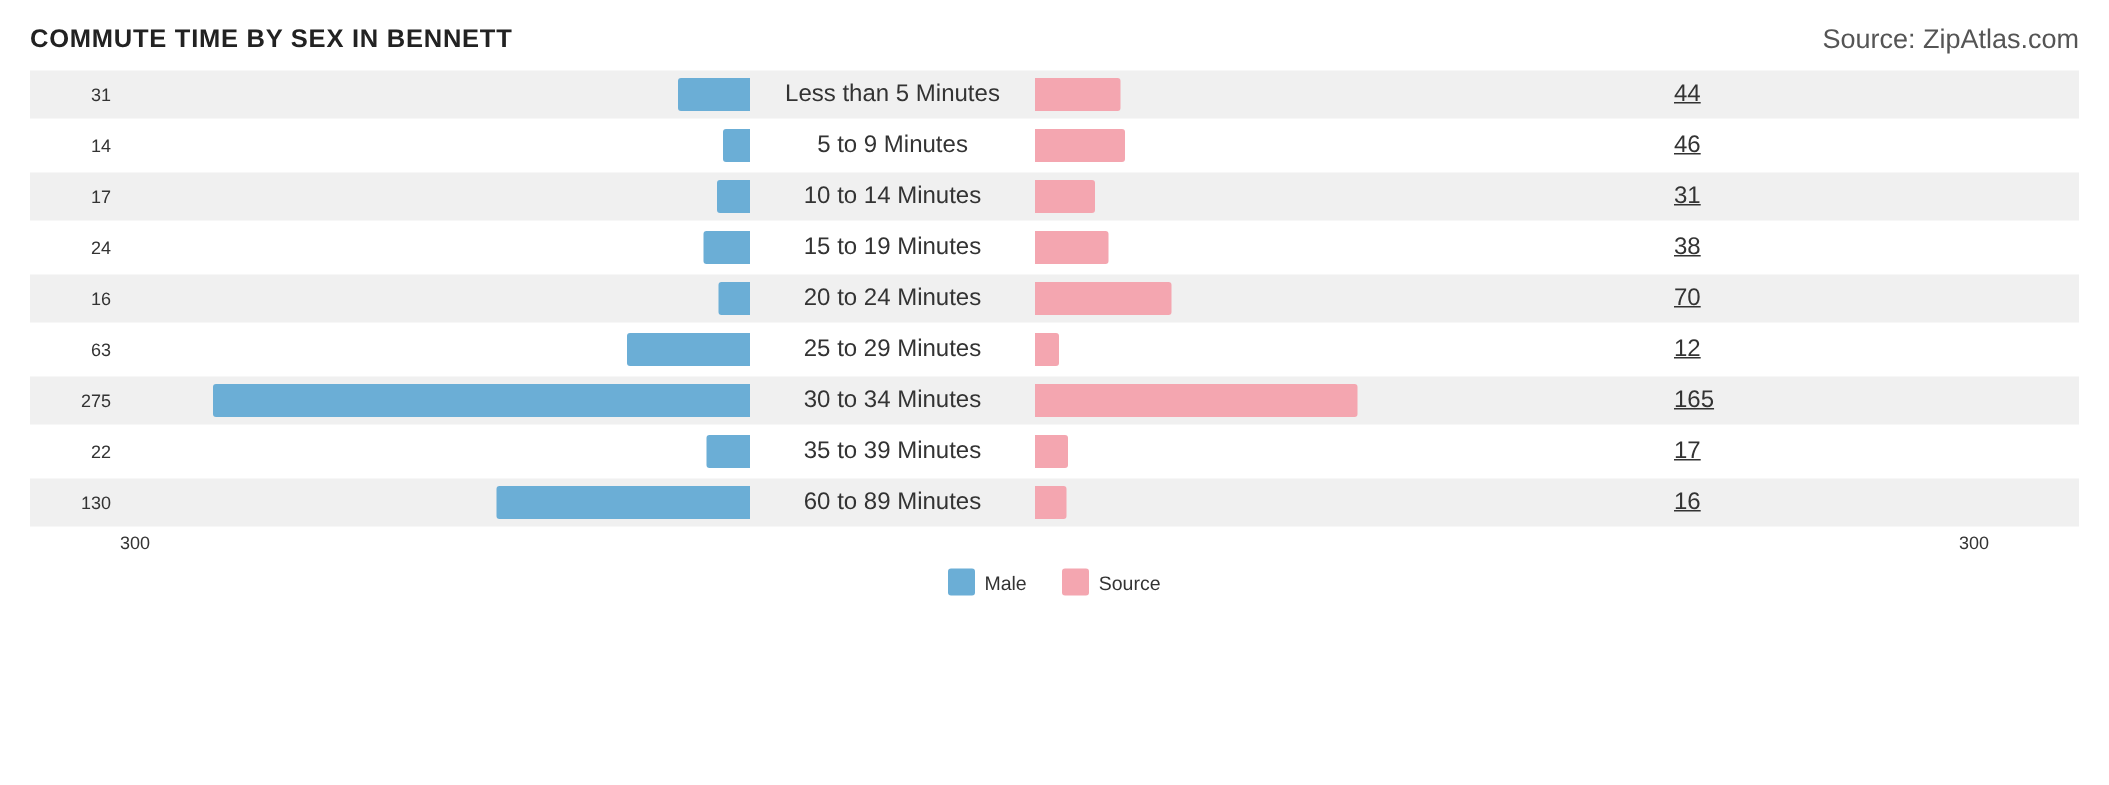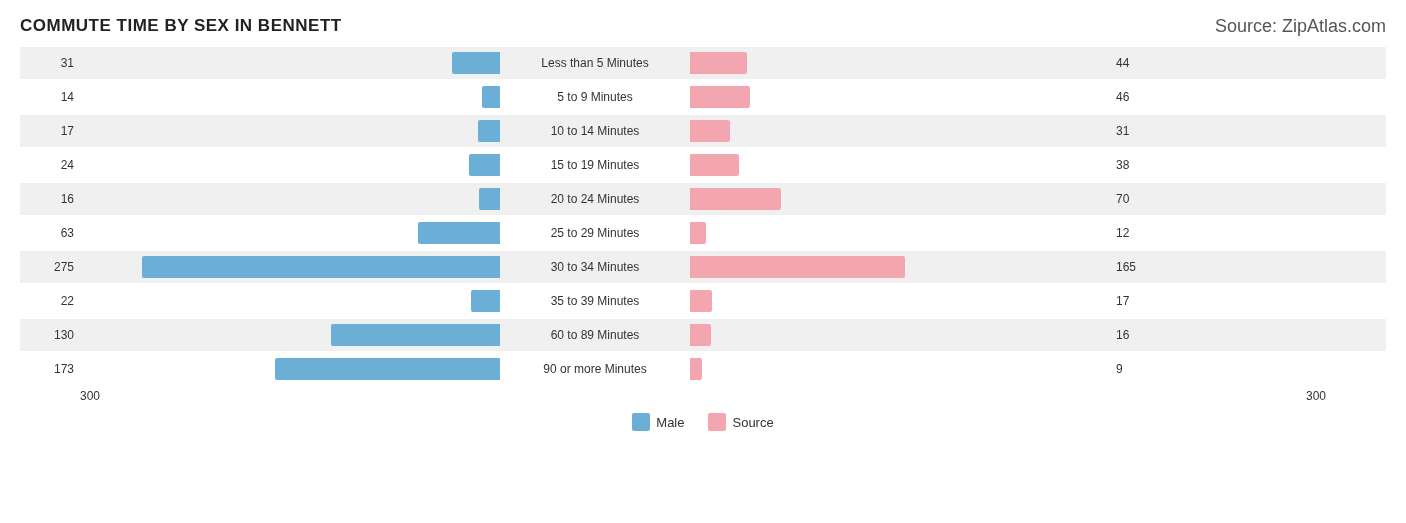--- a/index.html
+++ b/index.html
@@ -66,44 +66,45 @@
       flex-shrink: 0;
     }
     .left-bar {
       background: #6baed6;
       height: 22px;
       border-radius: 2px 0 0 2px;
     }
     .label-cell {
       width: 190px;
       text-align: center;
-      font-size: 12px;
+      font-size: 16px;
       color: #333;
       flex-shrink: 0;
       padding: 0 4px;
       white-space: nowrap;
     }
     .right-bar-container {
       width: 420px;
       display: flex;
       justify-content: flex-start;
       flex-shrink: 0;
     }
     .right-bar {
       background: #f4a6b0;
       height: 22px;
       border-radius: 0 2px 2px 0;
     }
     .right-val {
       width: 60px;
       text-align: left;
-      font-size: 12px;
+      font-size: 16px;
       color: #333;
       padding-left: 6px;
       flex-shrink: 0;
+      text-decoration: underline;
     }
     .legend-row {
       display: flex;
       justify-content: center;
       align-items: center;
       margin-top: 10px;
       gap: 24px;
     }
     .legend-item {
       display: flex;
@@ -229,31 +230,20 @@
       <div class="left-val">130</div>
       <div class="left-bar-container">
         <div class="left-bar" style="width:169px;"></div>
       </div>
       <div class="label-cell">60 to 89 Minutes</div>
       <div class="right-bar-container">
         <div class="right-bar" style="width:21px;"></div>
       </div>
       <div class="right-val">16</div>
     </div>
-      <div class="bar-row">
-      <div class="left-val">173</div>
-      <div class="left-bar-container">
-        <div class="left-bar" style="width:225px;"></div>
-      </div>
-      <div class="label-cell">90 or more Minutes</div>
-      <div class="right-bar-container">
-        <div class="right-bar" style="width:12px;"></div>
-      </div>
-      <div class="right-val">9</div>
-    </div>
     </div>
 
   <div class="axis-row">
     <span>300</span>
     <span>300</span>
   </div>
 
   <div class="legend-row">
     <div class="legend-item">
       <div class="legend-swatch" style="background:#6baed6;"></div>

